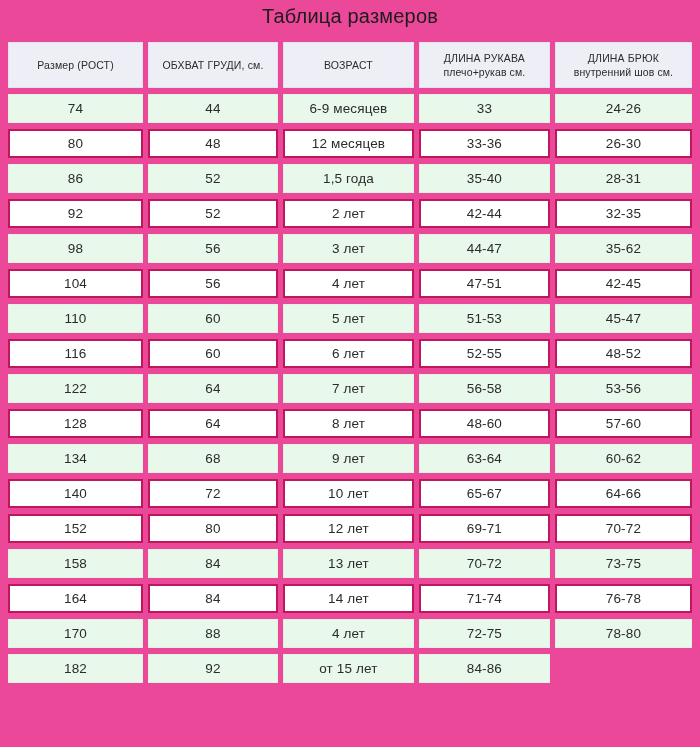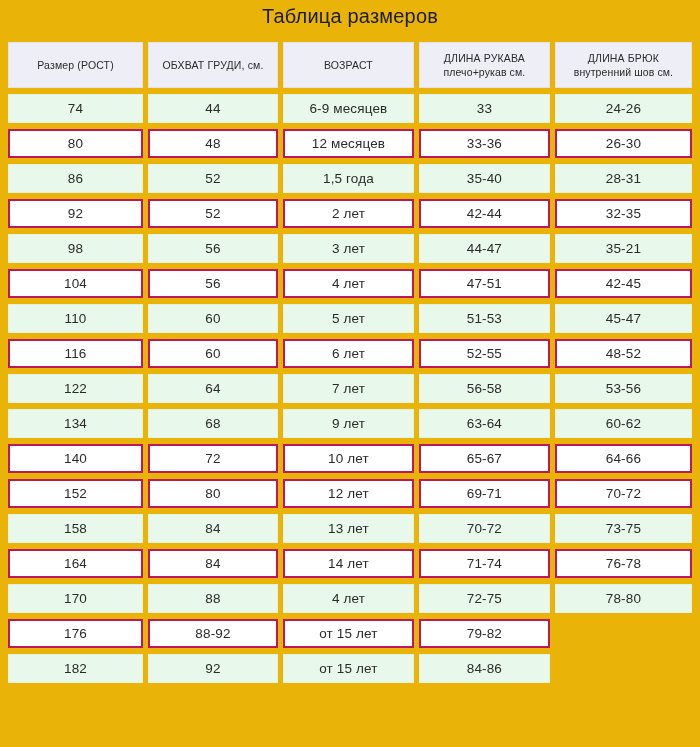--- a/index.html
+++ b/index.html
@@ -13,21 +13,21 @@
     height: 747px;
     font-family: "Liberation Sans", "DejaVu Sans", sans-serif;
     color: #2c2c2c;
     overflow: hidden;
   }
 
   #page {
     position: relative;
     width: 700px;
     height: 747px;
-    background: #eab308;
+    background: #ec4899;
     box-sizing: border-box;
   }
 
   
   .chart-title {
     text-align: center;
     font-size: 20px;
     font-weight: 400;
     letter-spacing: 0.2px;
     color: #1c1c1c;
@@ -172,21 +172,21 @@
           <td>52</td>
           <td>2 лет</td>
           <td>42-44</td>
           <td>32-35</td>
         </tr>
         <tr class="band-green">
           <td>98</td>
           <td>56</td>
           <td>3 лет</td>
           <td>44-47</td>
-          <td>35-21</td>
+          <td>35-62</td>
         </tr>
         <tr class="band-white">
           <td>104</td>
           <td>56</td>
           <td>4 лет</td>
           <td>47-51</td>
           <td>42-45</td>
         </tr>
         <tr class="band-green">
           <td>110</td>
@@ -202,20 +202,27 @@
           <td>52-55</td>
           <td>48-52</td>
         </tr>
         <tr class="band-green">
           <td>122</td>
           <td>64</td>
           <td>7 лет</td>
           <td>56-58</td>
           <td>53-56</td>
         </tr>
+        <tr class="band-white">
+          <td>128</td>
+          <td>64</td>
+          <td>8 лет</td>
+          <td>48-60</td>
+          <td>57-60</td>
+        </tr>
         <tr class="band-green">
           <td>134</td>
           <td>68</td>
           <td>9 лет</td>
           <td>63-64</td>
           <td>60-62</td>
         </tr>
         <tr class="band-white">
           <td>140</td>
           <td>72</td>
@@ -244,27 +251,20 @@
           <td>71-74</td>
           <td>76-78</td>
         </tr>
         <tr class="band-green">
           <td>170</td>
           <td>88</td>
           <td>4 лет</td>
           <td>72-75</td>
           <td>78-80</td>
         </tr>
-        <tr class="band-white">
-          <td>176</td>
-          <td>88-92</td>
-          <td>от 15 лет</td>
-          <td>79-82</td>
-          <td class="blank"></td>
-        </tr>
         <tr class="band-green">
           <td>182</td>
           <td>92</td>
           <td>от 15 лет</td>
           <td>84-86</td>
           <td class="blank"></td>
         </tr>
       </tbody>
   </table>
 

